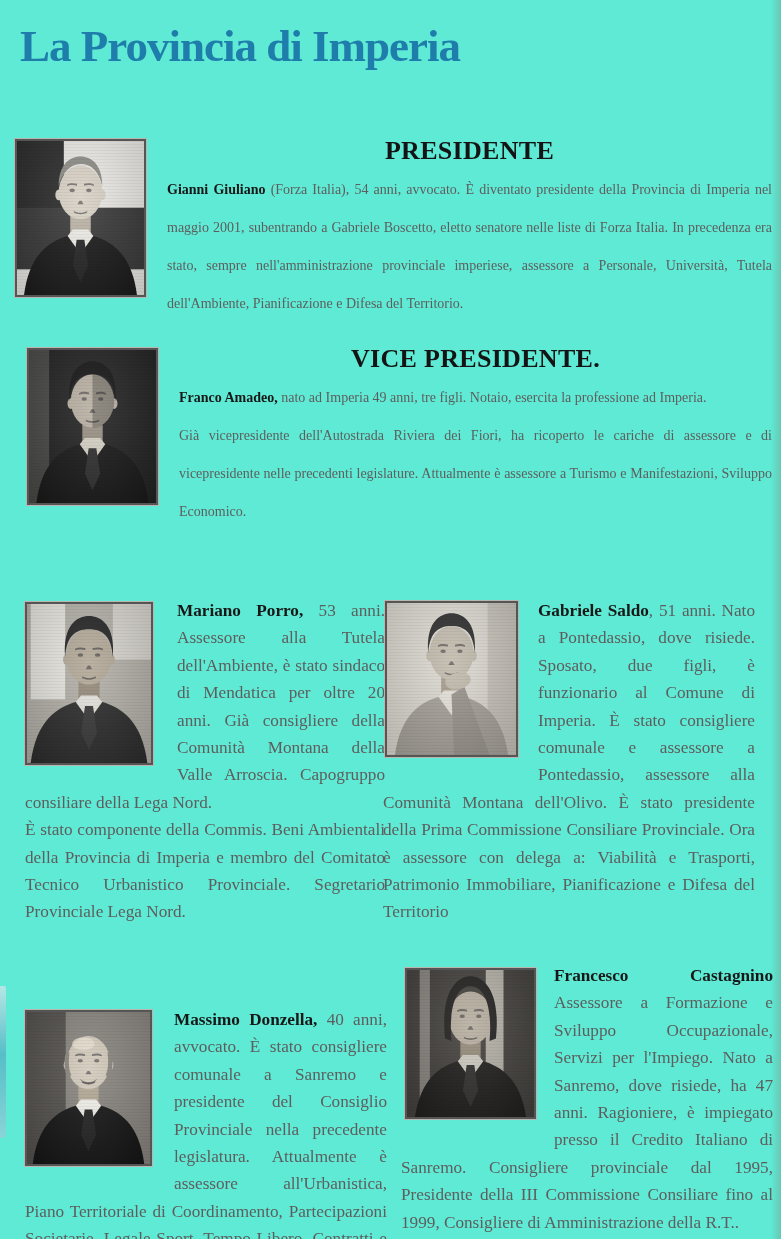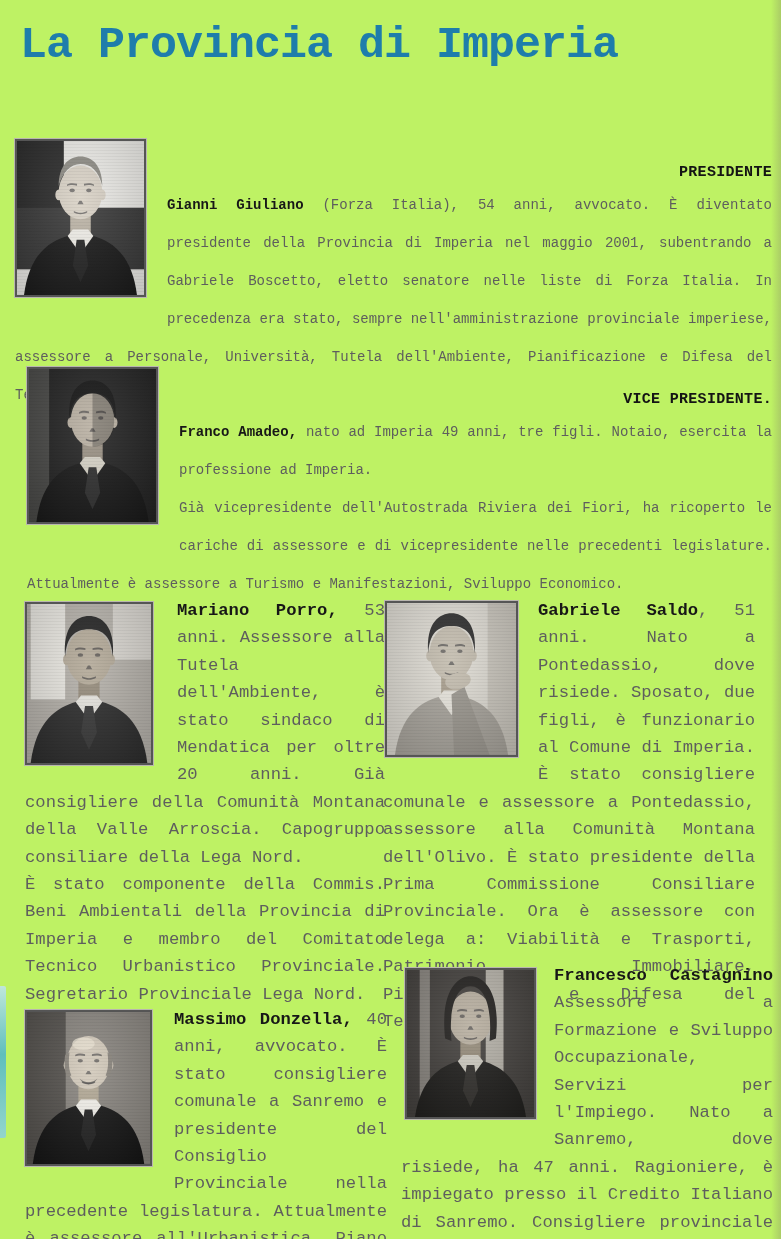--- a/index.html
+++ b/index.html
@@ -1,20 +1,20 @@
 <!DOCTYPE html>
 <html><head>
 <meta charset="utf-8">
 <style>
   * { margin:0; padding:0; box-sizing:border-box; }
   html,body { background:#e9e7e2; }
   .page {
     position:relative; width:781px; height:1239px; margin:0 auto;
-    background:#bef264; overflow:hidden;
-    font-family:Liberation Mono, monospace;
+    background:#5eead4; overflow:hidden;
+    font-family:Liberation Serif, serif;
   }
   .edge-right {
     position:absolute; right:0; top:0; width:10px; height:100%;
     background:linear-gradient(to left, rgba(125,118,106,.30), rgba(125,118,106,0));
     pointer-events:none;
   }
   .artifact-cyan {
     position:absolute; left:0; top:986px; width:6px; height:152px;
     background:linear-gradient(180deg,#bfe6e8 0%, #55b9c6 45%, #8ed2d8 100%);
     opacity:.9; border-radius:0 2px 2px 0;
@@ -24,29 +24,29 @@
     font-size:45px; font-weight:bold; letter-spacing:-1px;
     color:#1e7dab;
   }
   .page-subtitle {
     position:absolute; left:21px; top:83px;
     font-size:28px; font-weight:bold; letter-spacing:-0.3px;
     color:#2180a9;
   }
   section { position:absolute; text-align:justify; }
   .sec-presidente { left:15px; top:136px; width:757px; }
-  .sec-vice       { left:15px; top:363px; width:757px;padding-left:12px; }
+  .sec-vice       { left:15px; top:344px; width:757px;padding-left:12px; }
   .sec-porro      { left:25px;  top:597px; width:360px; }
   .sec-saldo      { left:383px; top:597px; width:372px; }
   .sec-donzella   { left:25px;  top:962px; width:362px;margin-top:44px; }
   .sec-castagnino { left:401px; top:962px; width:372px; }
 
   .role {
-    font-size:15px; font-weight:bold; color:#141414;
-    letter-spacing:.3px; margin-bottom:5px; text-align:right;margin-top:28px;
+    font-size:26px; font-weight:bold; color:#141414;
+    letter-spacing:.3px; margin-bottom:5px; text-align:center;
   }
   .bio { font-size:14px; line-height:38px; color:#5e5e5e; }
   .sec-porro .bio, .sec-saldo .bio, .sec-donzella .bio, .sec-castagnino .bio {
     font-size:17.2px; line-height:27.4px;
   }
   .nm { font-weight:bold; color:#171717; }
   .bt { white-space:pre-line; }
 
   figure.photo {
     float:left; position:relative;

